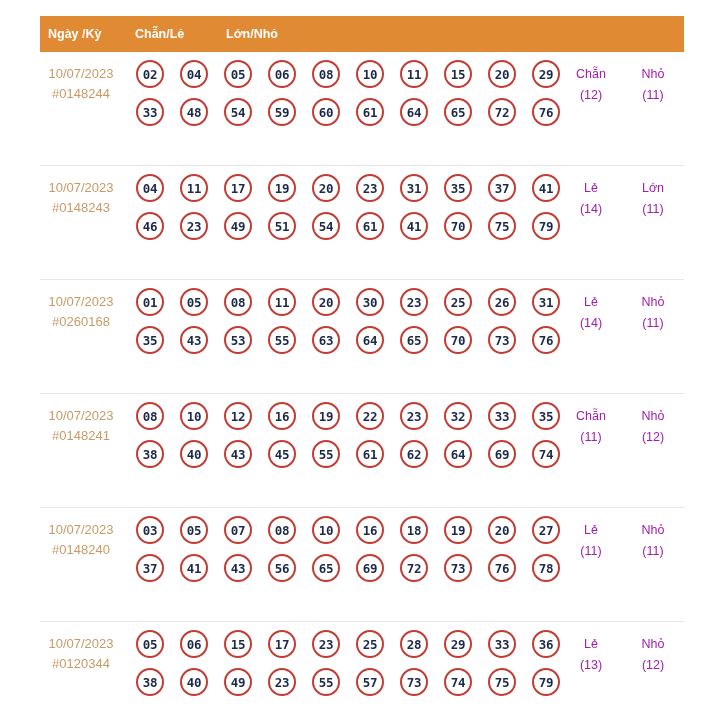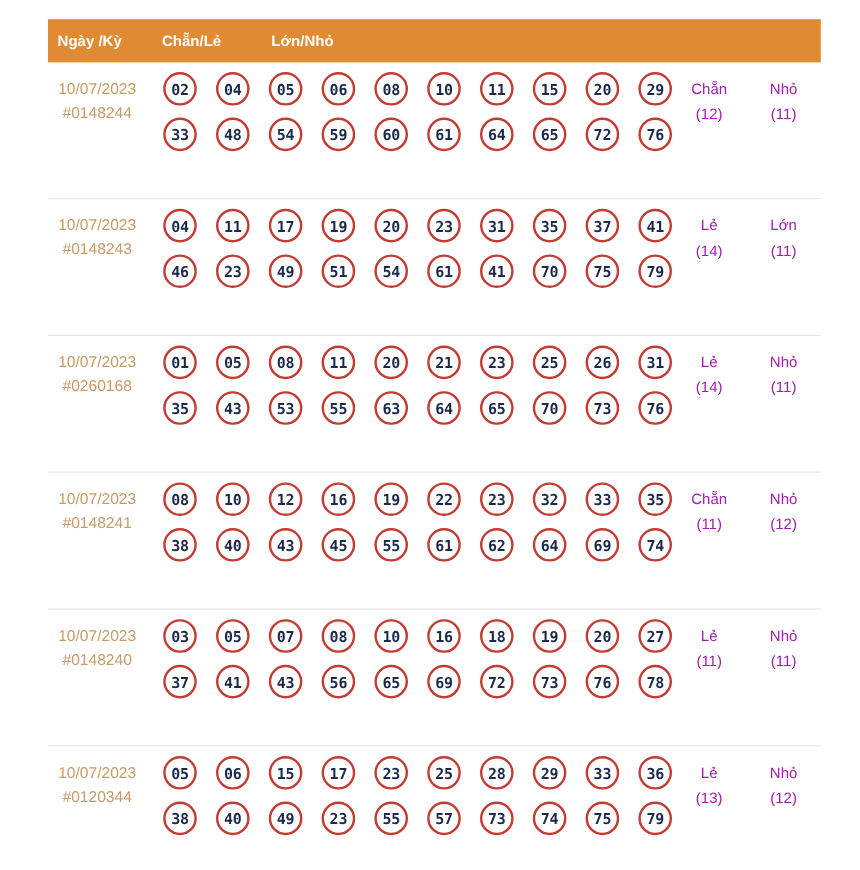--- a/index.html
+++ b/index.html
@@ -200,21 +200,21 @@
           <span class="kdate">10/07/2023</span>
           <span class="kid">#0260168</span>
         </div>
         <div class="cell-result">
           <div class="ball-line">
             <div class="ball">01</div>
             <div class="ball">05</div>
             <div class="ball">08</div>
             <div class="ball">11</div>
             <div class="ball">20</div>
-            <div class="ball">21</div>
+            <div class="ball">30</div>
             <div class="ball">23</div>
             <div class="ball">25</div>
             <div class="ball">26</div>
             <div class="ball">31</div>
           </div>
           <div class="ball-line">
             <div class="ball">35</div>
             <div class="ball">43</div>
             <div class="ball">53</div>
             <div class="ball">55</div>

